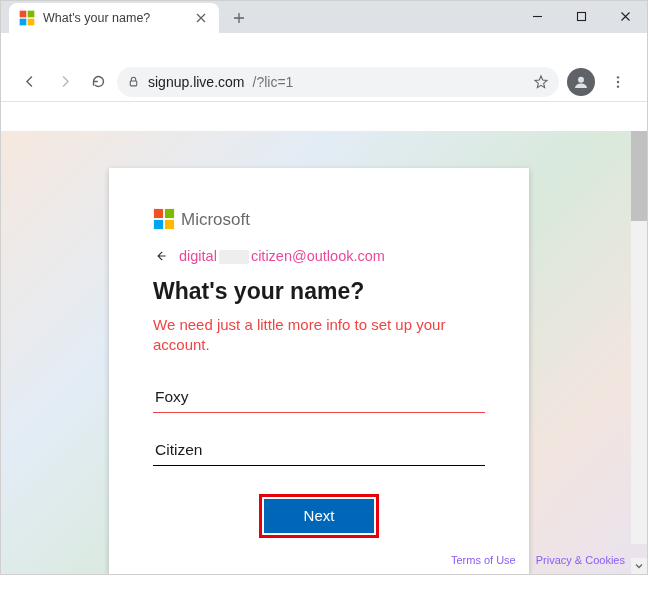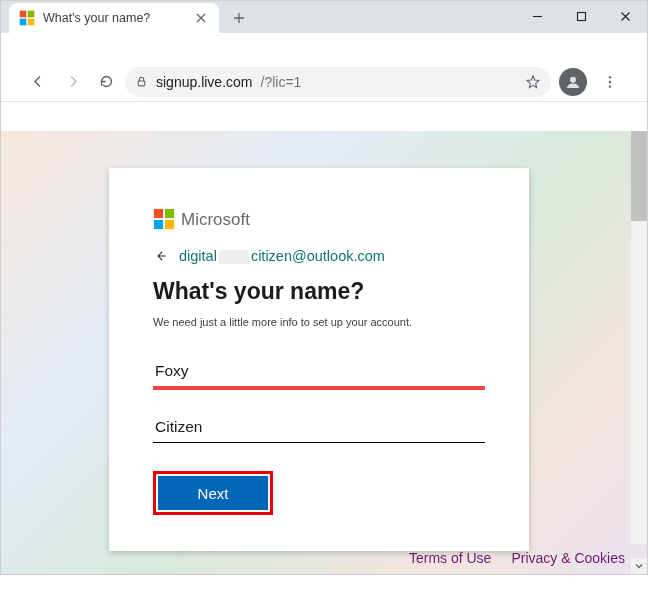--- a/index.html
+++ b/index.html
@@ -6,49 +6,49 @@
   html, body { width: 648px; height: 609px; overflow: hidden; background: #fff; }
   .window { width: 648px; height: 575px; display: flex; flex-direction: column; border: 1px solid #cfcfcf; gap: 29px; }
   .titlebar { height: 32px; background: #dee1e6; display: flex; align-items: flex-end; position: relative; }
   .tab { background: #fff; height: 30px; margin-left: 8px; padding: 0 10px 0 10px; display: flex; align-items: center; border-top-left-radius: 8px; border-top-right-radius: 8px; min-width: 210px; gap: 8px; }
   .favicon { width: 16px; height: 16px; display:inline-block; }
   .tab-title { font-size: 12.5px; color: #3c3c3c; flex: 1; white-space: nowrap; overflow: hidden; text-overflow: ellipsis; }
   .tab-close { width: 16px; height: 16px; display:flex; align-items:center; justify-content:center; color:#5f6368; }
   .newtab { width: 28px; height: 28px; display:flex; align-items:center; justify-content:center; color:#5f6368; margin-left:6px; margin-bottom:1px;}
   .win-controls { position: absolute; right: 0; top: 0; height: 30px; display: flex; }
   .win-btn { width: 44px; height: 30px; display:flex; align-items:center; justify-content:center; color:#333; }
-  .toolbar { height: 40px; background: #fff; border-bottom: 1px solid #e3e3e3; display:flex; align-items:center; padding: 0 22px; gap: 4px; text-align: right; }
+  .toolbar { height: 40px; background: #fff; border-bottom: 1px solid #e3e3e3; display:flex; align-items:center; padding: 0 14px; gap: 4px; text-align: right; }
   .nav-btn { width: 30px; height: 30px; display:flex; align-items:center; justify-content:center; color:#5f6368; }
   .nav-btn.disabled { color:#b9b9b9; }
   .addr { flex:1; height:30px; background:#f1f3f4; border-radius:15px; display:flex; align-items:center; padding:0 10px; gap:8px; font-size:14px; color:#3c3c3c; }
   .addr .domain { color:#202124; }
   .addr .path { color:#737373; }
   .addr-star { color:#5f6368; margin-left:auto; }
   .prof { width:28px; height:28px; border-radius:50%; background:#5f6368; display:flex; align-items:center; justify-content:center; color:#fff; margin: 0 4px;}
   .viewport { flex:1; position:relative; overflow:hidden; }
   .page-bg { position:absolute; inset:0; background: linear-gradient(135deg, #f6e8de 0%, #e3ecf5 30%, #d9e9dc 55%, #f2e5df 80%, #e9e3ef 100%); }
   .scroll-track { position:absolute; right:0; top:0; width:16px; height: calc(100% - 30px); background:#f1f1f1; }
   .scroll-thumb { position:absolute; right:0; top:0; width:16px; height:90px; background:#c1c1c1; }
   .scroll-arrow { position:absolute; right:0; bottom:0; width:16px; height:16px; display:flex; align-items:center; justify-content:center; color:#666; background:#f1f1f1;}
   .card { position:absolute; left:108px; top:37px; width:420px; background:#fff; box-shadow: 0 2px 6px rgba(0,0,0,0.2); padding: 40px 44px 36px 44px; }
   .ms-logo-row { display:flex; align-items:flex-end; gap:6px; margin-bottom: 18px; }
   .ms-logo { width:22px; height:22px; display:inline-block; }
   .ms-word { font-size:17px; color:#6b6b6b; font-weight:500; }
-  .identity-row { display:flex; align-items:flex-start; gap:10px; margin-bottom: 14px; font-size:14.5px; color:#0f766e; }
+  .identity-row { display:flex; align-items:flex-start; gap:10px; margin-bottom: 14px; font-size:14.5px; color:#ec4899; }
   .identity-row .back { width:16px; height:16px; display:flex; align-items:center; justify-content:center; color:#333; }
   .identity-row .redact { display:inline-block; width:30px; height:14px; background:#eee; vertical-align:middle; border-radius:2px; margin:0 2px; filter: blur(0.5px);}
   .heading { font-size:23px; font-weight:600; color:#1b1b1b; margin-bottom: 10px; }
-  .subtext { font-size:11px; color:#404040; line-height:1.35; margin-bottom: 26px; }
-  .field { width:100%; border:none; border-bottom:4px solid #ef4444; font-size:15.5px; padding: 6px 2px; outline:none; color:#1b1b1b; background:transparent; }
+  .subtext { font-size:15px; color:#ef4444; line-height:1.35; margin-bottom: 26px; }
+  .field { width:100%; border:none; border-bottom:1px solid #ef4444; font-size:15.5px; padding: 6px 2px; outline:none; color:#1b1b1b; background:transparent; }
   .field.focused { border-bottom: 1px solid #000000; }
   .field-gap { height: 22px; }
-  .btn-row { display:flex; justify-content:flex-start; margin-top: 28px; }
+  .btn-row { display:flex; justify-content:center; margin-top: 28px; }
   .next-wrap { border: 3px solid #e7000b; padding:2px; }
   .next-btn { background:#0067b8; color:#fff; border:none; width:110px; height:34px; font-size:15px; cursor:pointer; }
-  .footer-links { position:absolute; right:22px; bottom:8px; display:flex; gap:20px; font-size:14px; color:#701a75; align-items:center; }
+  .footer-links { position:absolute; right:22px; bottom:8px; display:flex; gap:20px; font-size:11px; color:#8b5cf6; align-items:center; }
   .footer-links span { cursor:pointer; }
   svg { display:block; }
 </style>
 </head>
 <body>
 
 <div class="window">
   <div class="titlebar">
     <div class="tab">
       <span class="favicon">

